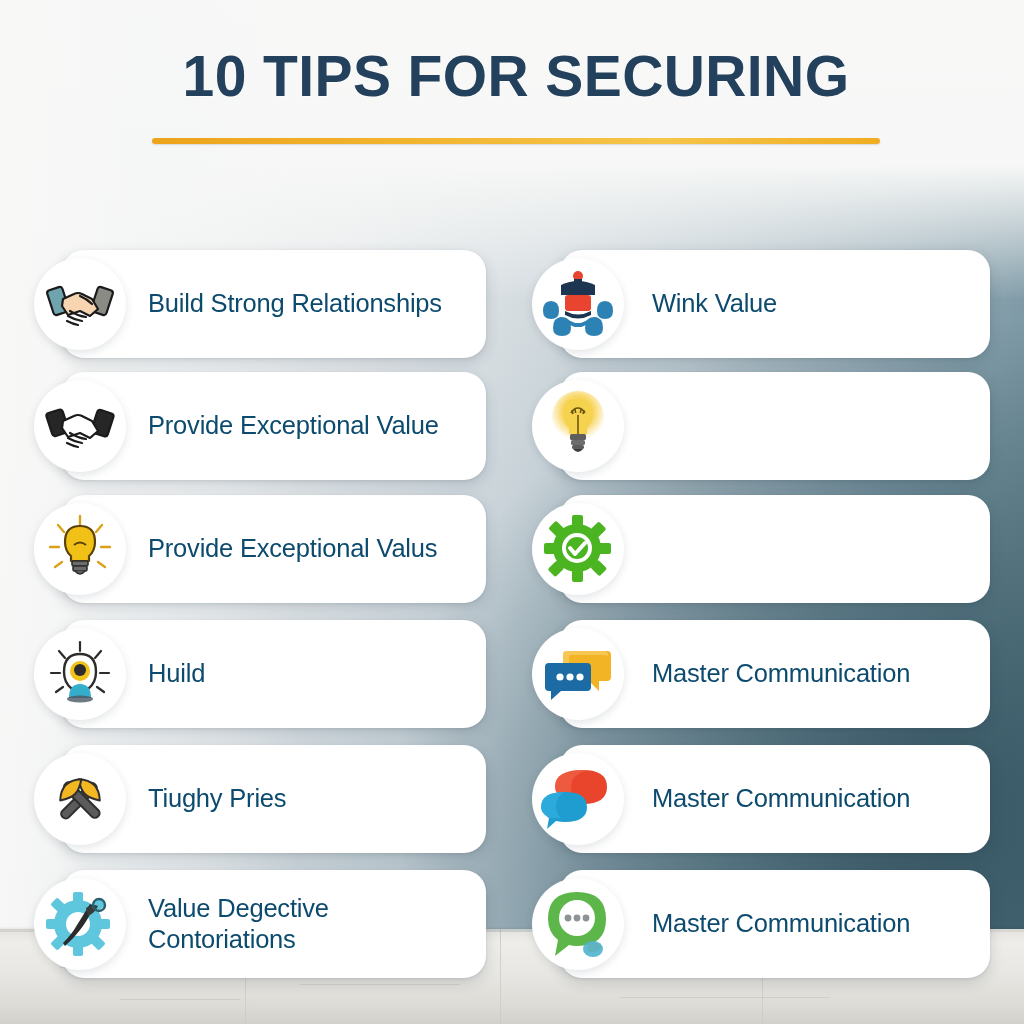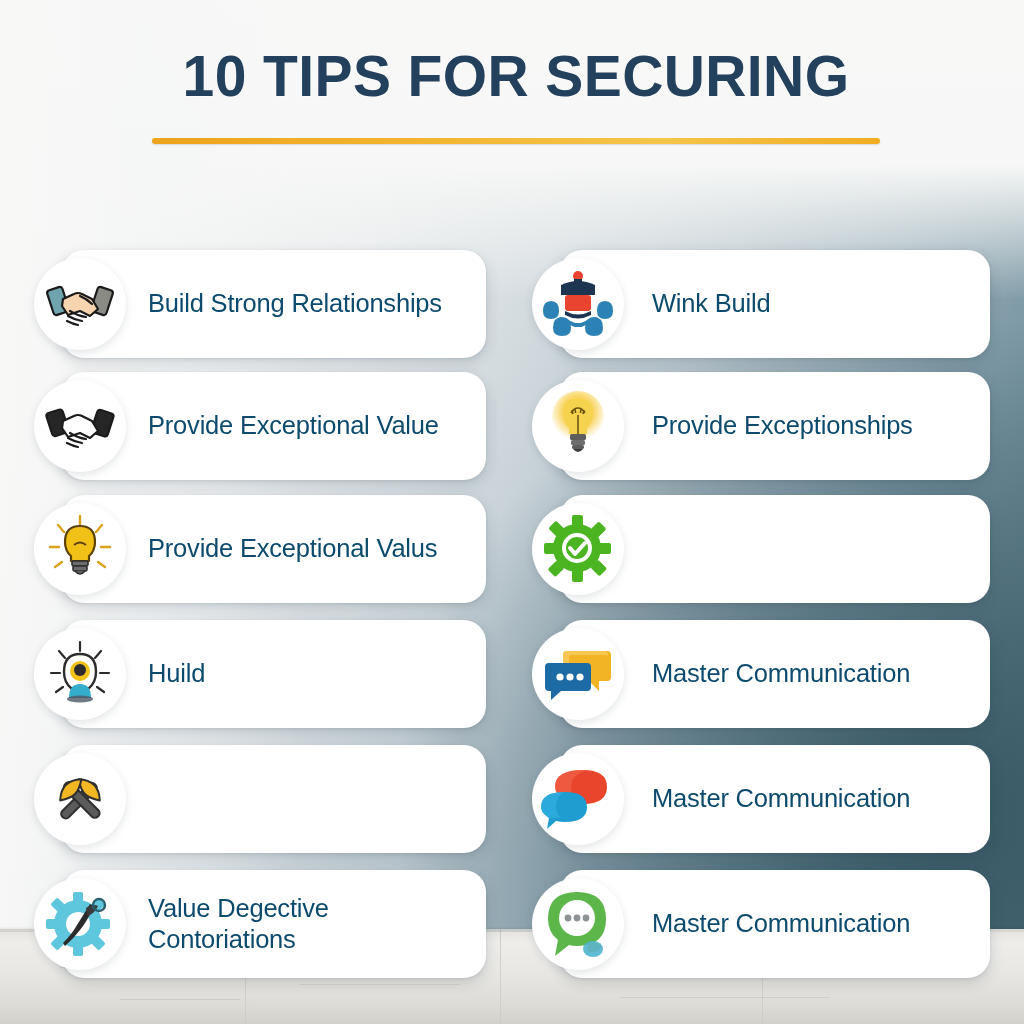--- a/index.html
+++ b/index.html
@@ -215,20 +215,21 @@
         <g transform="rotate(45 37 37)">
           <rect x="33" y="16" width="9" height="46" rx="4" fill="#5b5b5b" stroke="#2f2f2f" stroke-width="2"></rect>
           <path d="M22 24 q15-14 30 0 q-9 6-15 6 q-6 0-15-6 z" fill="#f2b723" stroke="#2f2f2f" stroke-width="2" stroke-linejoin="round"></path>
         </g>
         <g transform="rotate(-45 37 37)">
           <rect x="33" y="16" width="9" height="46" rx="4" fill="#5b5b5b" stroke="#2f2f2f" stroke-width="2"></rect>
           <path d="M22 24 q15-14 30 0 q-9 6-15 6 q-6 0-15-6 z" fill="#f2b723" stroke="#2f2f2f" stroke-width="2" stroke-linejoin="round"></path>
         </g>
       </svg>
     </span>
+    <span class="card-label">Tiughy Pries</span>
   </div>
 
   <div class="card left" style="top:870px">
     <span class="icon-wrap">
       <svg width="76" height="76" viewBox="0 0 76 76">
         <g fill="#5ec6dd">
           <circle cx="36" cy="38" r="24"></circle>
           <g>
             <rect x="31" y="6" width="10" height="12" rx="2"></rect>
             <rect x="31" y="58" width="10" height="12" rx="2"></rect>
@@ -259,21 +260,21 @@
         <path d="M24 44 q13 7 26 0 l0 4 q-13 7-26 0 z" fill="#1e3552"></path>
         <g fill="#2d82b5">
           <path d="M10 34 q8 0 8 10 q0 8-8 8 q-8 0-8-8 q0-10 8-10 z"></path>
           <path d="M64 34 q8 0 8 10 q0 8-8 8 q-8 0-8-8 q0-10 8-10 z"></path>
           <path d="M21 50 q9 0 9 11 q0 8-9 8 q-9 0-9-8 q0-11 9-11 z"></path>
           <path d="M53 50 q9 0 9 11 q0 8-9 8 q-9 0-9-8 q0-11 9-11 z"></path>
         </g>
         <path d="M20 52 l14 6 l6 0 l14-6" fill="none" stroke="#2d82b5" stroke-width="4" stroke-linecap="round"></path>
       </svg>
     </span>
-    <span class="card-label">Wink Build</span>
+    <span class="card-label">Wink Value</span>
   </div>
 
   <div class="card right" style="top:372px">
     <span class="icon-wrap">
       <svg width="74" height="74" viewBox="0 0 74 74">
         <defs>
           <radialGradient id="glow" cx="50%" cy="40%" r="55%">
             <stop offset="0%" stop-color="#ffe9a3"></stop>
             <stop offset="55%" stop-color="#f7cf4a" stop-opacity=".85"></stop>
             <stop offset="100%" stop-color="#f7cf4a" stop-opacity="0"></stop>
@@ -285,21 +286,20 @@
           <path d="M30 24 q3-5 7-5 q4 0 7 5"></path>
           <path d="M31 21 l1 4 M34 20 l.6 4 M40 20 l-.6 4 M43 21 l-1 4"></path>
           <path d="M37 26 l0 19"></path>
         </g>
         <rect x="29" y="45" width="16" height="6" rx="1.6" fill="#5e5e5e"></rect>
         <rect x="30" y="51" width="14" height="5" rx="1.6" fill="#6d6d6d"></rect>
         <rect x="31" y="56" width="12" height="4" rx="1.6" fill="#5e5e5e"></rect>
         <path d="M32 60 q5 6 10 0 z" fill="#3c3c3c"></path>
       </svg>
     </span>
-    <span class="card-label">Provide Exceptionships</span>
   </div>
 
   <div class="card right" style="top:495px">
     <span class="icon-wrap">
       <svg width="74" height="74" viewBox="0 0 74 74">
         <g fill="#4bb521">
           <circle cx="36" cy="36" r="24"></circle>
           <rect x="31" y="3" width="11" height="13" rx="2"></rect>
           <rect x="31" y="57" width="11" height="13" rx="2"></rect>
           <rect x="3" y="31" width="13" height="11" rx="2"></rect>

